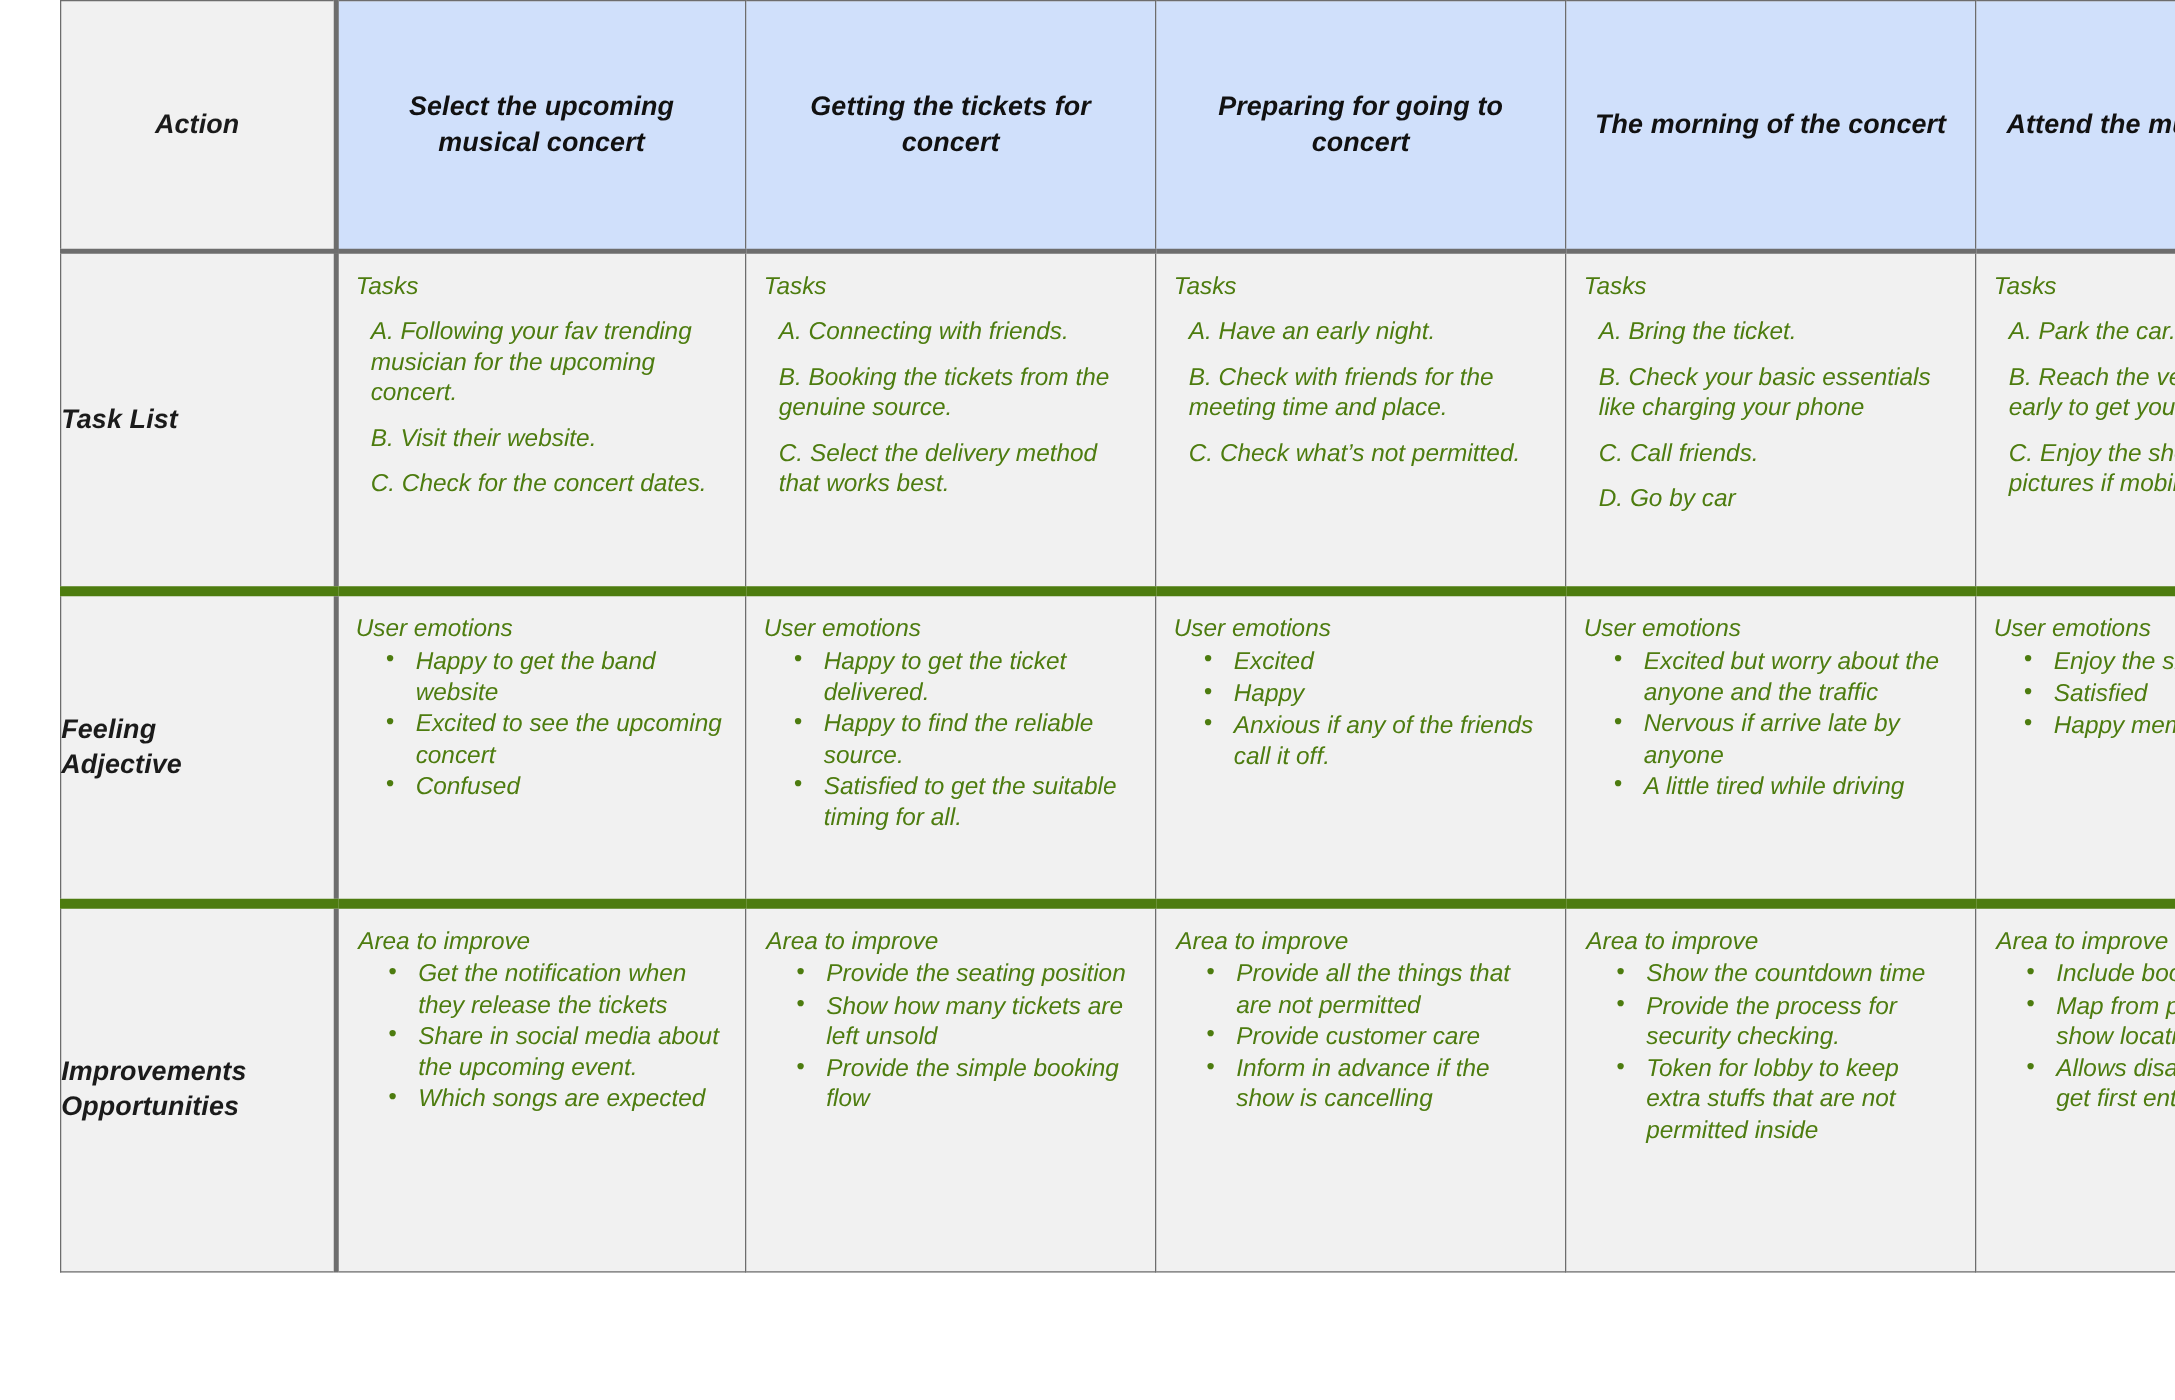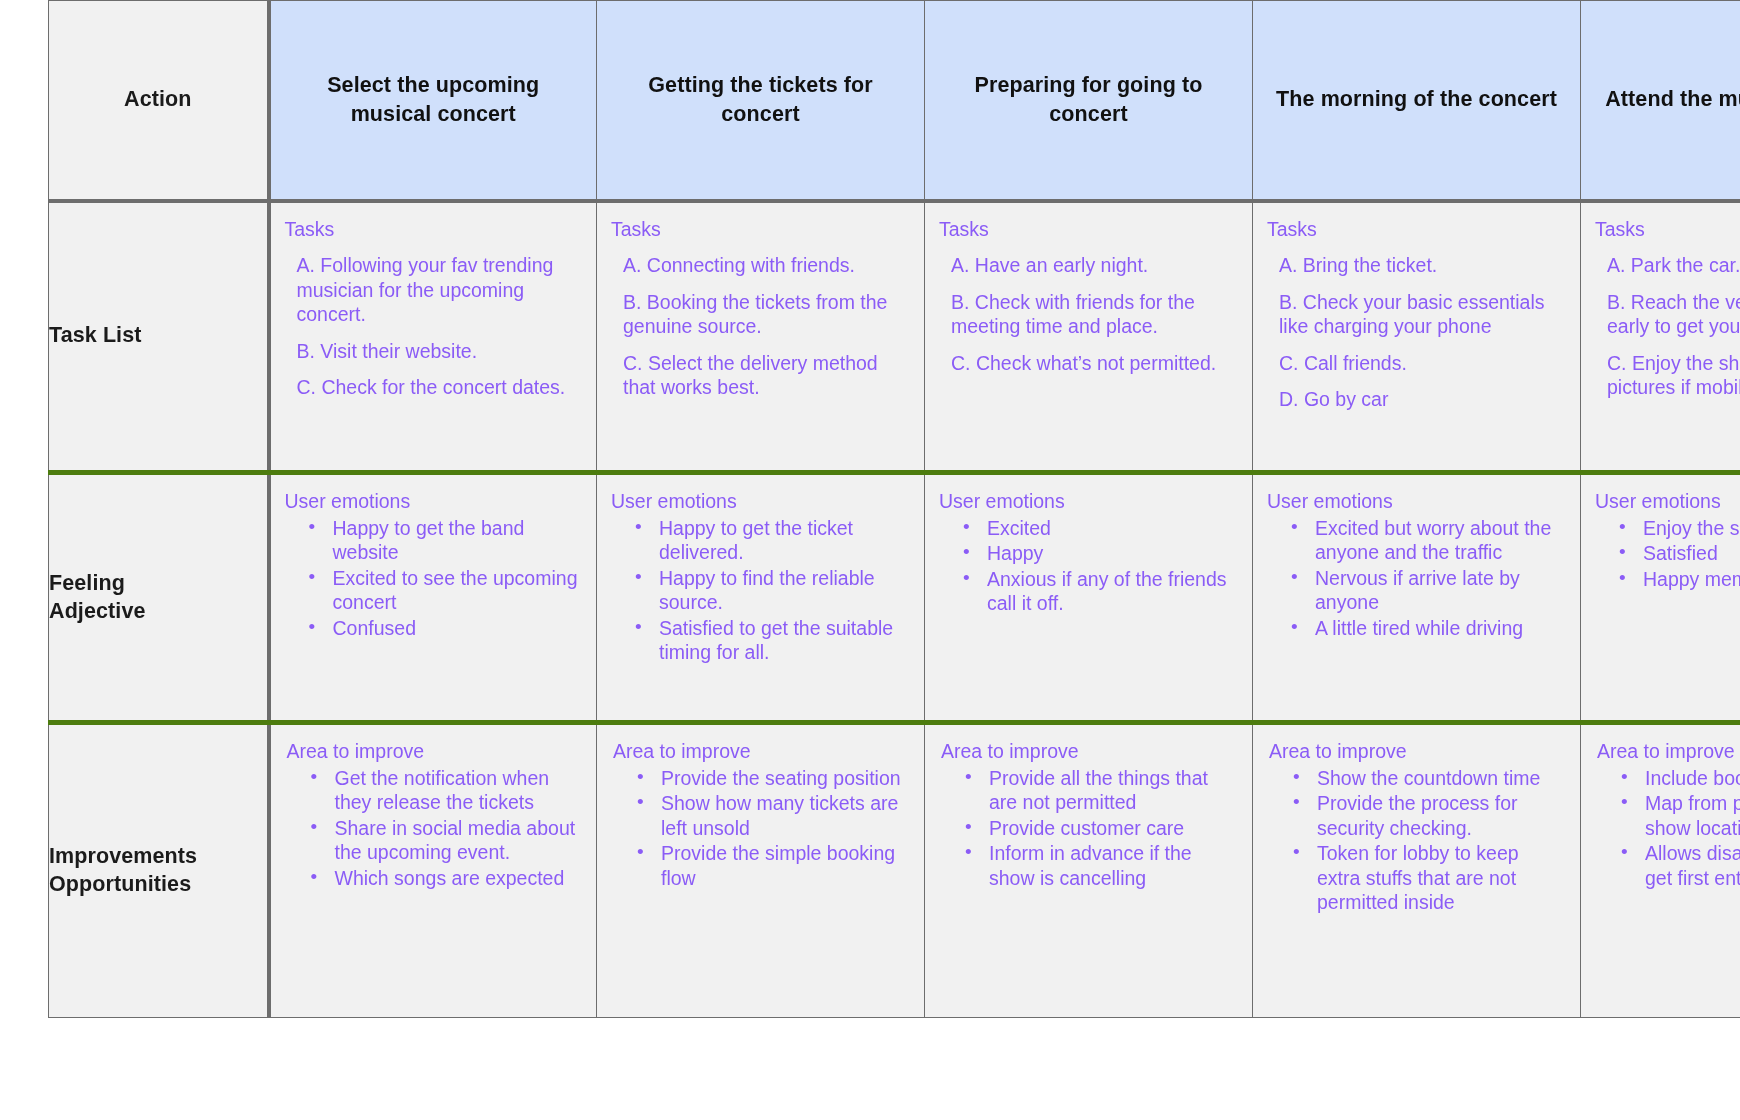--- a/index.html
+++ b/index.html
@@ -10,20 +10,21 @@
     width: 1740px;
     height: 1120px;
     font-family: "Liberation Sans", sans-serif;
   }
   .page {
     position: relative;
     width: 1740px;
     height: 1028px;
     background: #ffffff;
     overflow: hidden;
+    font-style: italic;
   }
   .journey-table {
     position: absolute;
     left: 48px;
     top: 0px;
     width: 1654px;
     border-collapse: collapse;
     table-layout: fixed;
     background: #f1f1f1;
   }
@@ -64,28 +65,28 @@
     font-weight: bold;
     font-size: 21.5px;
     color: #111111;
     line-height: 1.35;
     padding: 0 14px;
     letter-spacing: 0.1px;
   }
 
   
   tr.header-row td { border-bottom: 4px solid #6d6d6d; }
-  tr.body-row.sep td { border-top: 5px solid #4d7c0f; }
+  tr.body-row.sep td { border-top: 8px solid #4d7c0f; }
 
   
   td.cell {
     padding: 14px 14px 18px 14px;
     font-size: 19.5px;
     line-height: 1.26;
-    color: #8b5cf6;
+    color: #4d7c0f;
   }
   td.cell .cap {
     display: block;
     margin-bottom: 1px;
   }
   td.cell .lines p {
     margin: 12px;
     padding: 0;
   }
   td.cell ul {

